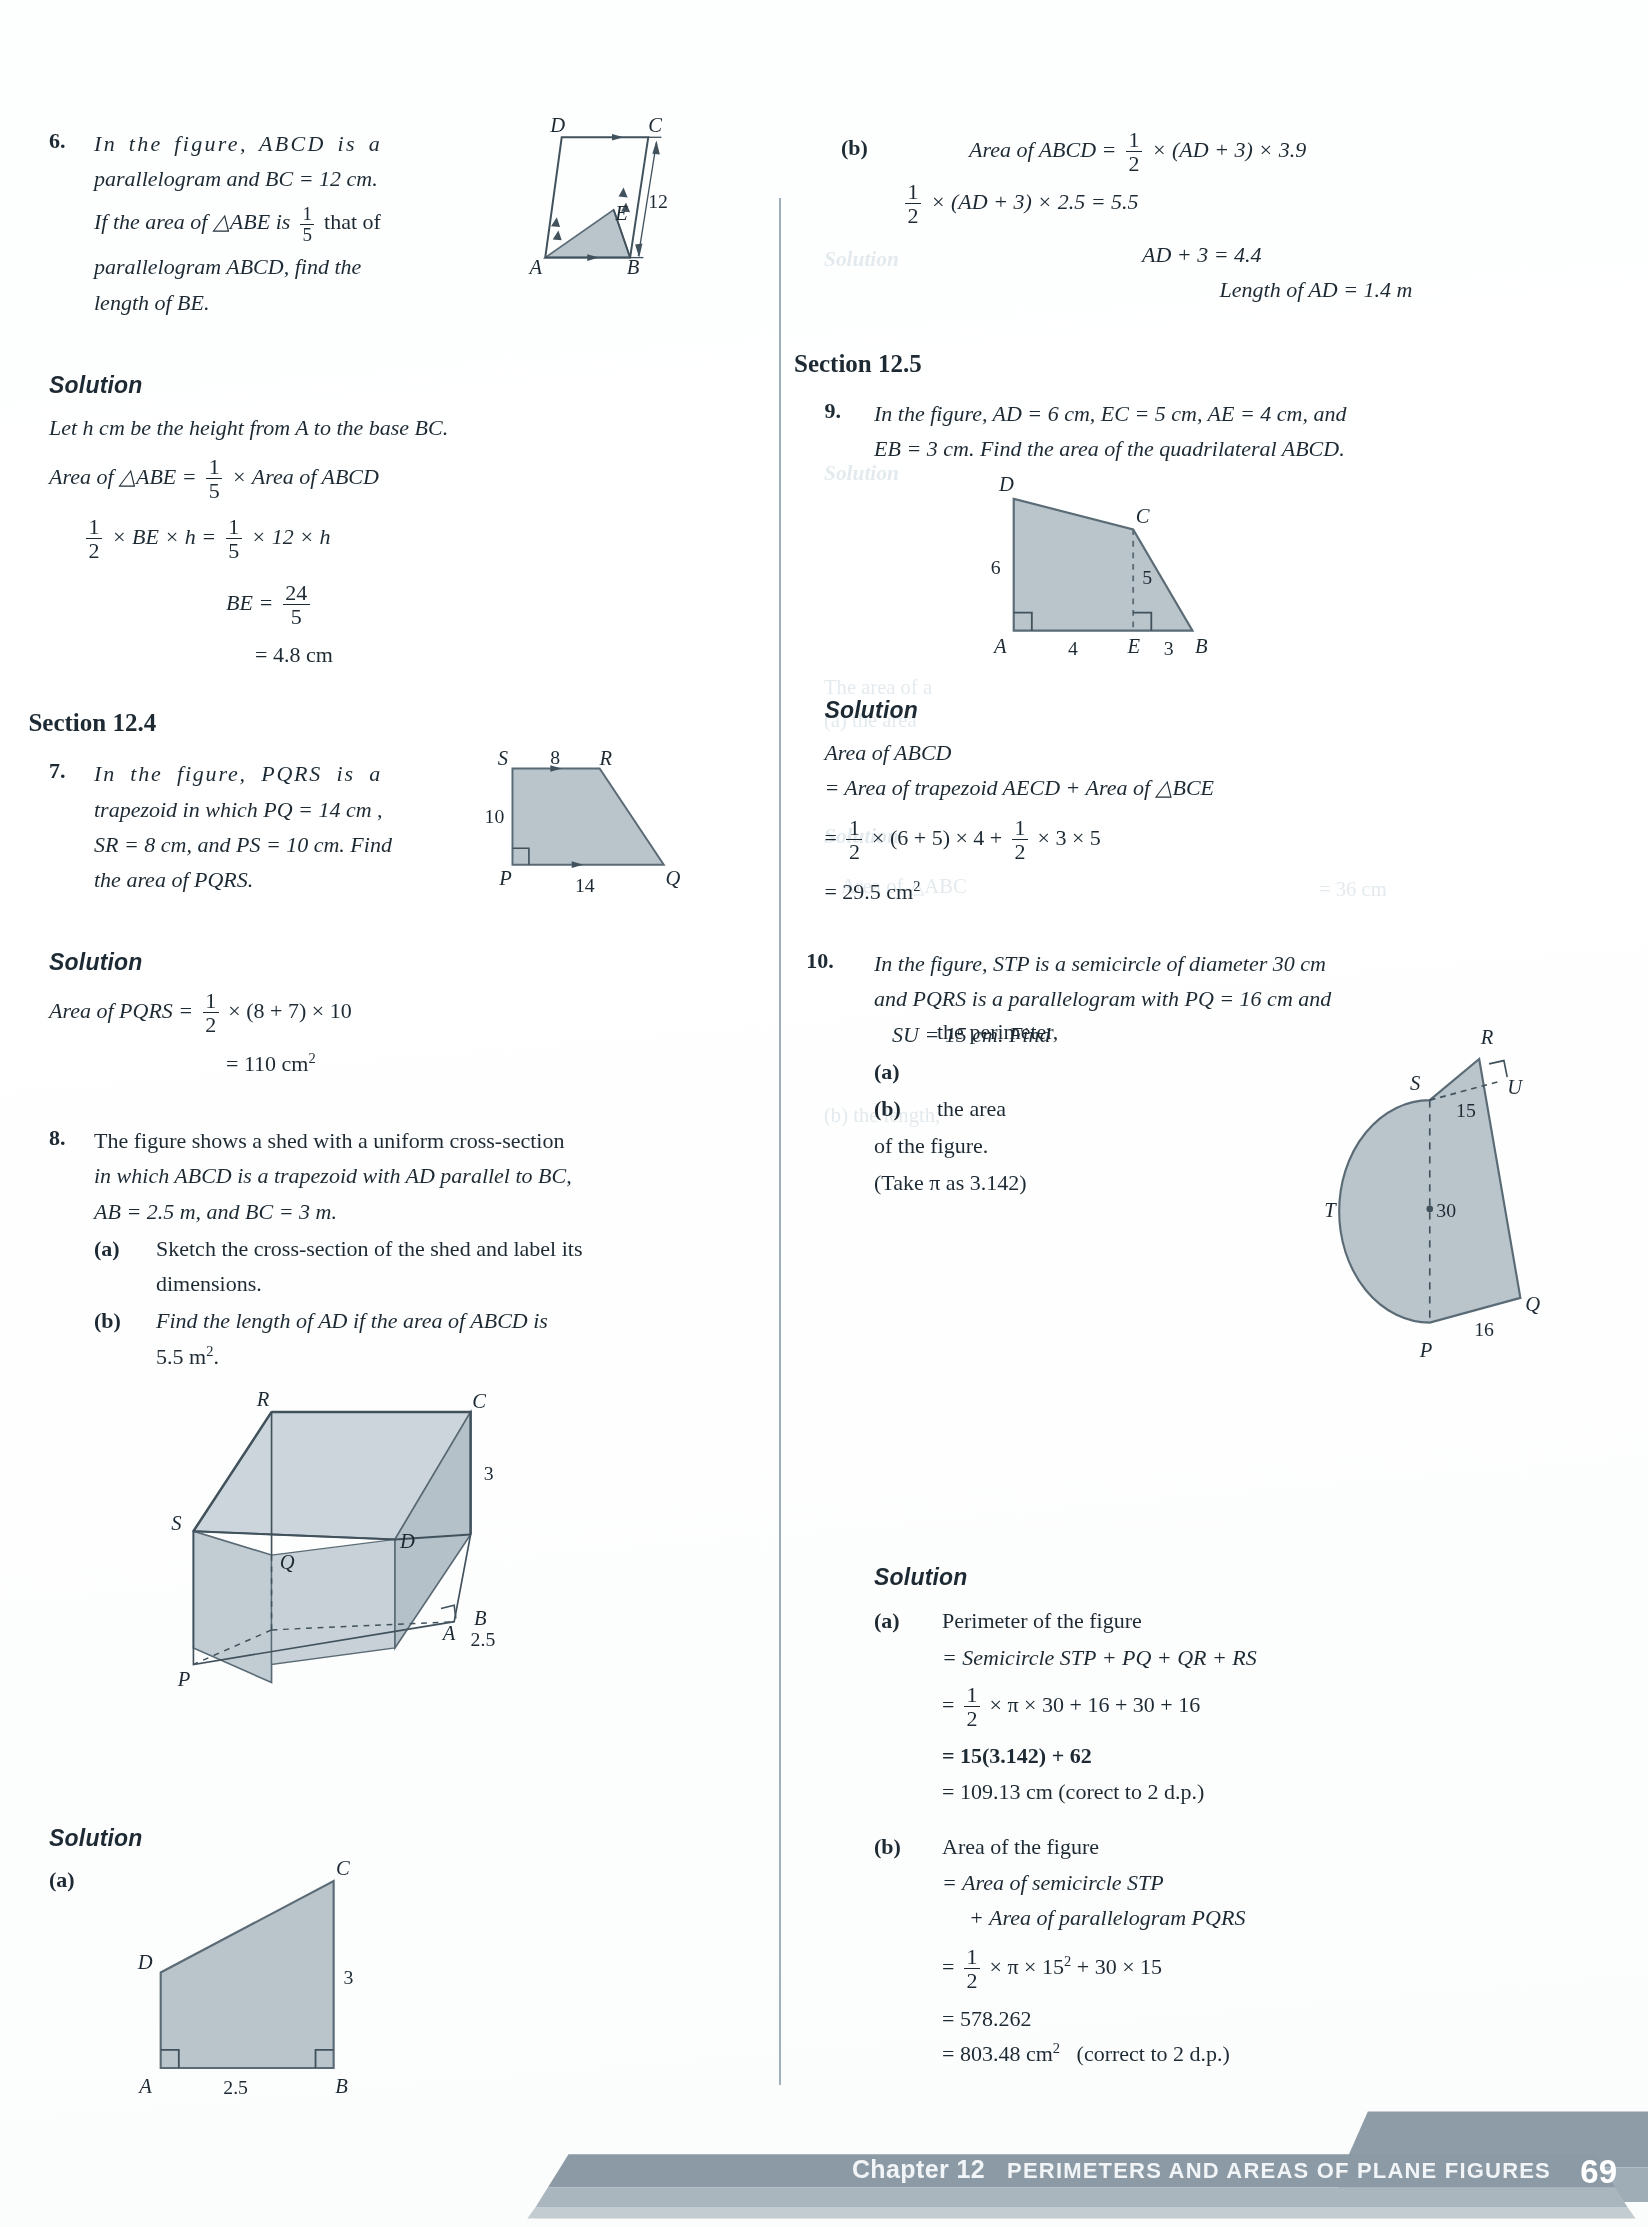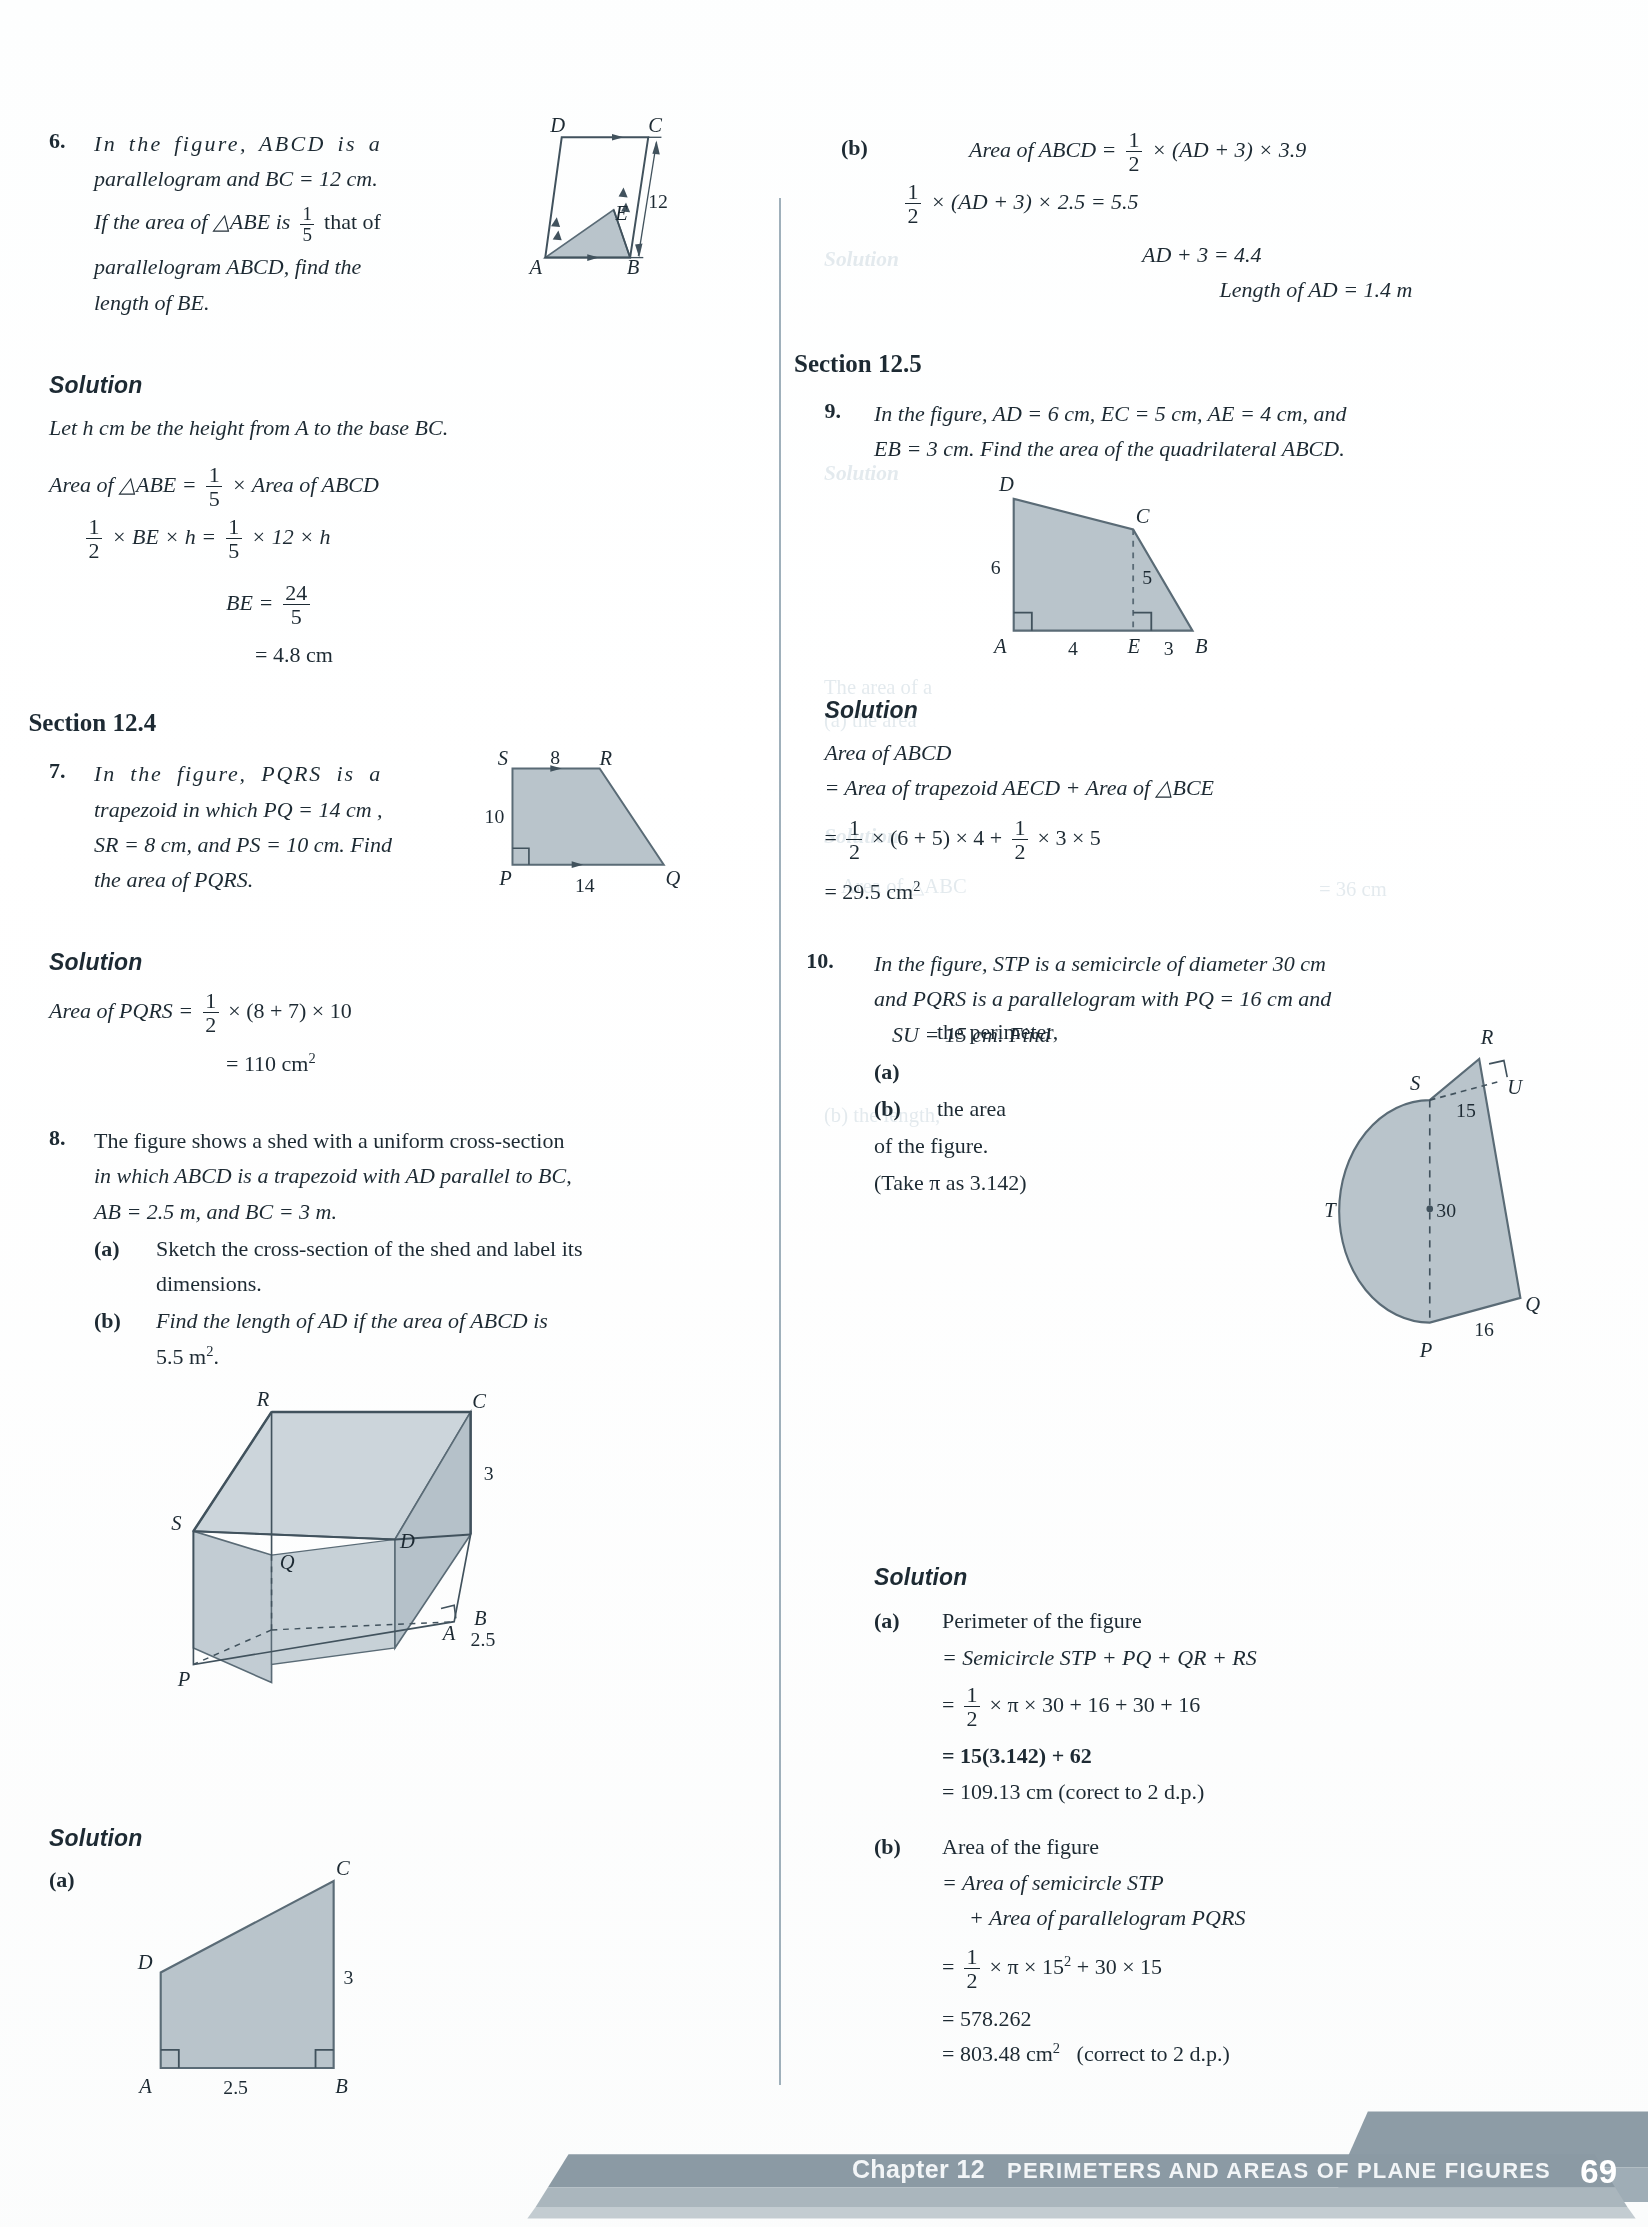--- a/index.html
+++ b/index.html
@@ -124,21 +124,21 @@
         <text class="lbl" x="152" y="16">C</text>
         <text class="lbl" x="112" y="122">E</text>
         <text class="lbl" x="8" y="188">A</text>
         <text class="lbl" x="126" y="188">B</text>
         <text class="num" x="152" y="108">12</text>
       </svg>
     </div>
 
     <div class="sol" style="position:absolute;left:0px;top:372px;">Solution</div>
     <div class="blk" style="left:0px;top:412px;width:577px;"><span class="i">Let h cm be the height from A to the base BC.</span></div>
-    <div class="blk" style="left:0px;top:455px;width:626px;margin-top:8px;">
+    <div class="blk" style="left:0px;top:455px;width:626px;">
       <span class="i">Area of △ABE =</span>
       <span class="frb"><span class="n">1</span><span class="d">5</span></span>
       <span class="i">× Area of ABCD</span>
     </div>
     <div class="blk" style="left:33px;top:515px;width:626px;">
       <span class="frb"><span class="n">1</span><span class="d">2</span></span>
       <span class="i">× BE × h  =</span>
       <span class="frb"><span class="n">1</span><span class="d">5</span></span>
       <span class="i">× 12 × h</span>
     </div>

